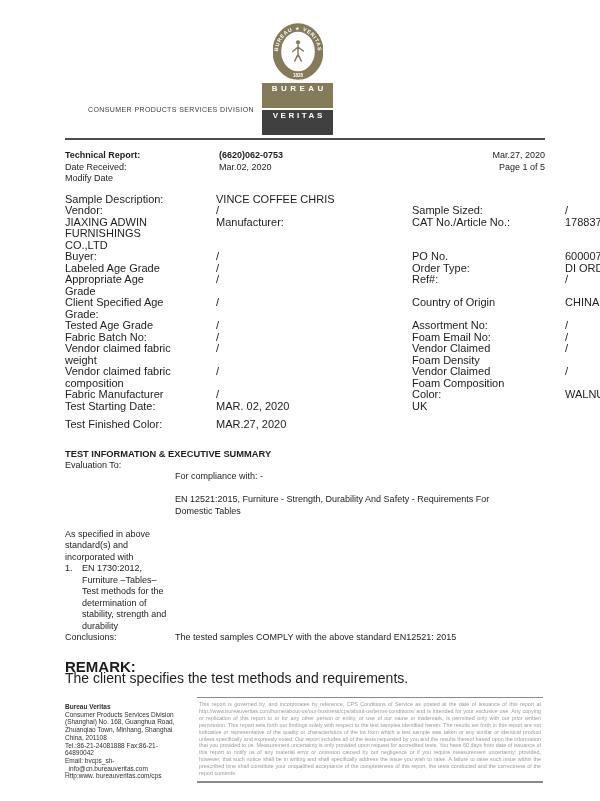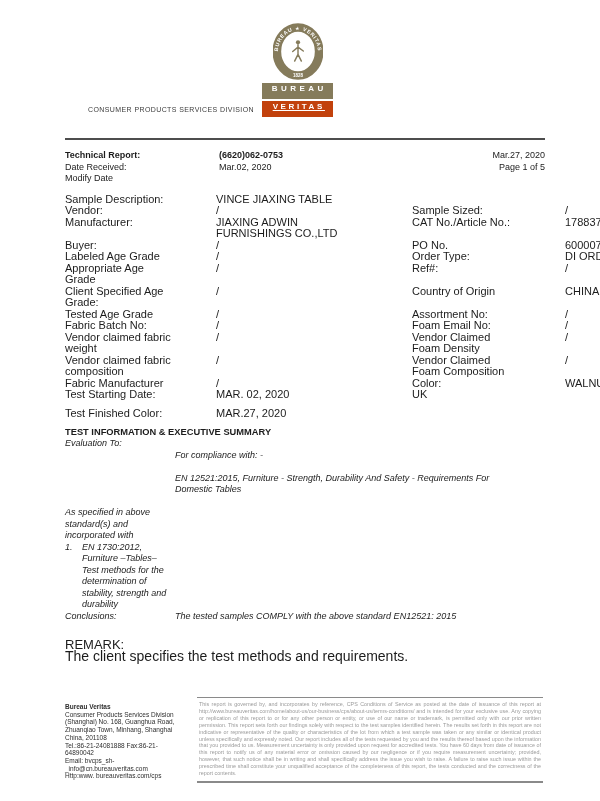--- a/index.html
+++ b/index.html
@@ -5,54 +5,54 @@
   * { margin:0; padding:0; box-sizing:border-box; }
   html,body { background:#fff; }
   body { width:600px; font-family:"Liberation Sans","DejaVu Sans",sans-serif; color:#1c1c1c; }
   .page { position:relative; width:600px; height:801px; background:#fff; padding:23px 55px 0 65px; overflow:hidden; }
   .content { width:480px; }
 
   
   .hdr { position:relative; height:84px; }
   .logo-block { position:absolute; left:197px; top:0; width:71px; text-align:center; }
   .emblem { display:block; margin:0 auto 3px auto; }
-  .brand-box { width:71px; height:16px; line-height:11px; text-align:center; color:#fff;
+  .brand-box { width:71px; height:25px; line-height:11px; text-align:center; color:#fff;
                font-size:8px; font-weight:bold; margin-top:2px; }
   .brand-top { background:#857B5B; letter-spacing:3.5px; text-indent:3.5px; }
-  .brand-bottom { background:#c2410c; letter-spacing:2.6px; text-indent:2.6px;text-decoration:underline; }
+  .brand-bottom { background:#404040; letter-spacing:2.6px; text-indent:2.6px; }
   .division { position:absolute; left:23px; bottom:-6px; font-size:7px; letter-spacing:.4px; color:#3c3c3c; }
 
   .rule { border:0; border-top:2px solid #4d4d4d; margin:31px 0 10px 0; width:480px; }
 
   
   .mrow { display:grid; grid-template-columns:110px 1fr auto; font-size:9px; line-height:11.5px;gap:44px; }
   .b { font-weight:bold; }
   .right-cell { text-align:right; }
 
   
   .addr { margin-top:6px; font-size:9px; line-height:11.5px; }
 
   
   .sample { margin-top:9px; }
   .srow { display:grid; grid-template-columns:110px 155px 112px 103px; font-size:11px; line-height:11.5px;gap:41px; }
   .srow .c { white-space:pre-line; padding-right:4px; }
   .gap-above { margin-top:7px; }
 
   
-  .tsec { margin-top:7px; }
+  .tsec { margin-top:17px; }
   .tsec h2 { font-size:9.3px; line-height:12px; font-weight:bold; }
-  .trow { display:grid; grid-template-columns:110px 1fr; font-size:9px; line-height:11.5px;font-style:italic; }
+  .trow { display:grid; grid-template-columns:110px 1fr; font-size:9px; line-height:11.5px; }
   .trow .v { white-space:pre-line; }
   .std-item { display:flex; }
   .std-no { width:17px; flex:0 0 17px; }
   .std-txt { white-space:pre-line; }
 
   
   .remark { margin-top:17px; }
-  .remark h2 { font-size:13px; font-weight:normal; line-height:12px; }
+  .remark h2 { font-size:15px; font-weight:bold; line-height:12px; }
   .remark p { font-size:14px; line-height:11.5px; }
 
   
   .foot-left { position:absolute; left:65px; top:703px; width:132px; font-size:6.5px; line-height:7.7px; color:#2e2e2e; }
   .foot-left .co { font-weight:bold; }
   .foot-legal { position:absolute; left:197px; top:697px; width:346px;
                 border-top:1px solid #8a8a8a; border-bottom:2px solid #8a8a8a;
                 padding:3px 2px 4px 2px;
                 font-size:5.4px; line-height:6.9px; color:#9b9b9b; text-align:justify; }
 </style>
@@ -98,34 +98,34 @@
       <div>Modify Date</div>
       <div></div>
       <div class="right-cell"></div>
     </div>
   </div>
 
 
   <div class="sample content">
     <div class="srow">
       <div class="c">Sample Description:</div>
-        <div class="c">VINCE JIAXING TABLE</div>
+        <div class="c">VINCE COFFEE CHRIS</div>
       <div class="c"></div>
         <div class="c"></div>
     </div>
     <div class="srow">
       <div class="c">Vendor:</div>
         <div class="c">/</div>
       <div class="c">Sample Sized:</div>
         <div class="c">/</div>
     </div>
     <div class="srow">
-      <div class="c">Manufacturer:</div>
-        <div class="c">JIAXING ADWIN
+      <div class="c">JIAXING ADWIN
 FURNISHINGS CO.,LTD</div>
+        <div class="c">Manufacturer:</div>
       <div class="c">CAT No./Article No.:</div>
         <div class="c">1788371</div>
     </div>
     <div class="srow">
       <div class="c">Buyer:</div>
         <div class="c">/</div>
       <div class="c">PO No.</div>
         <div class="c">600007811</div>
     </div>
     <div class="srow">

